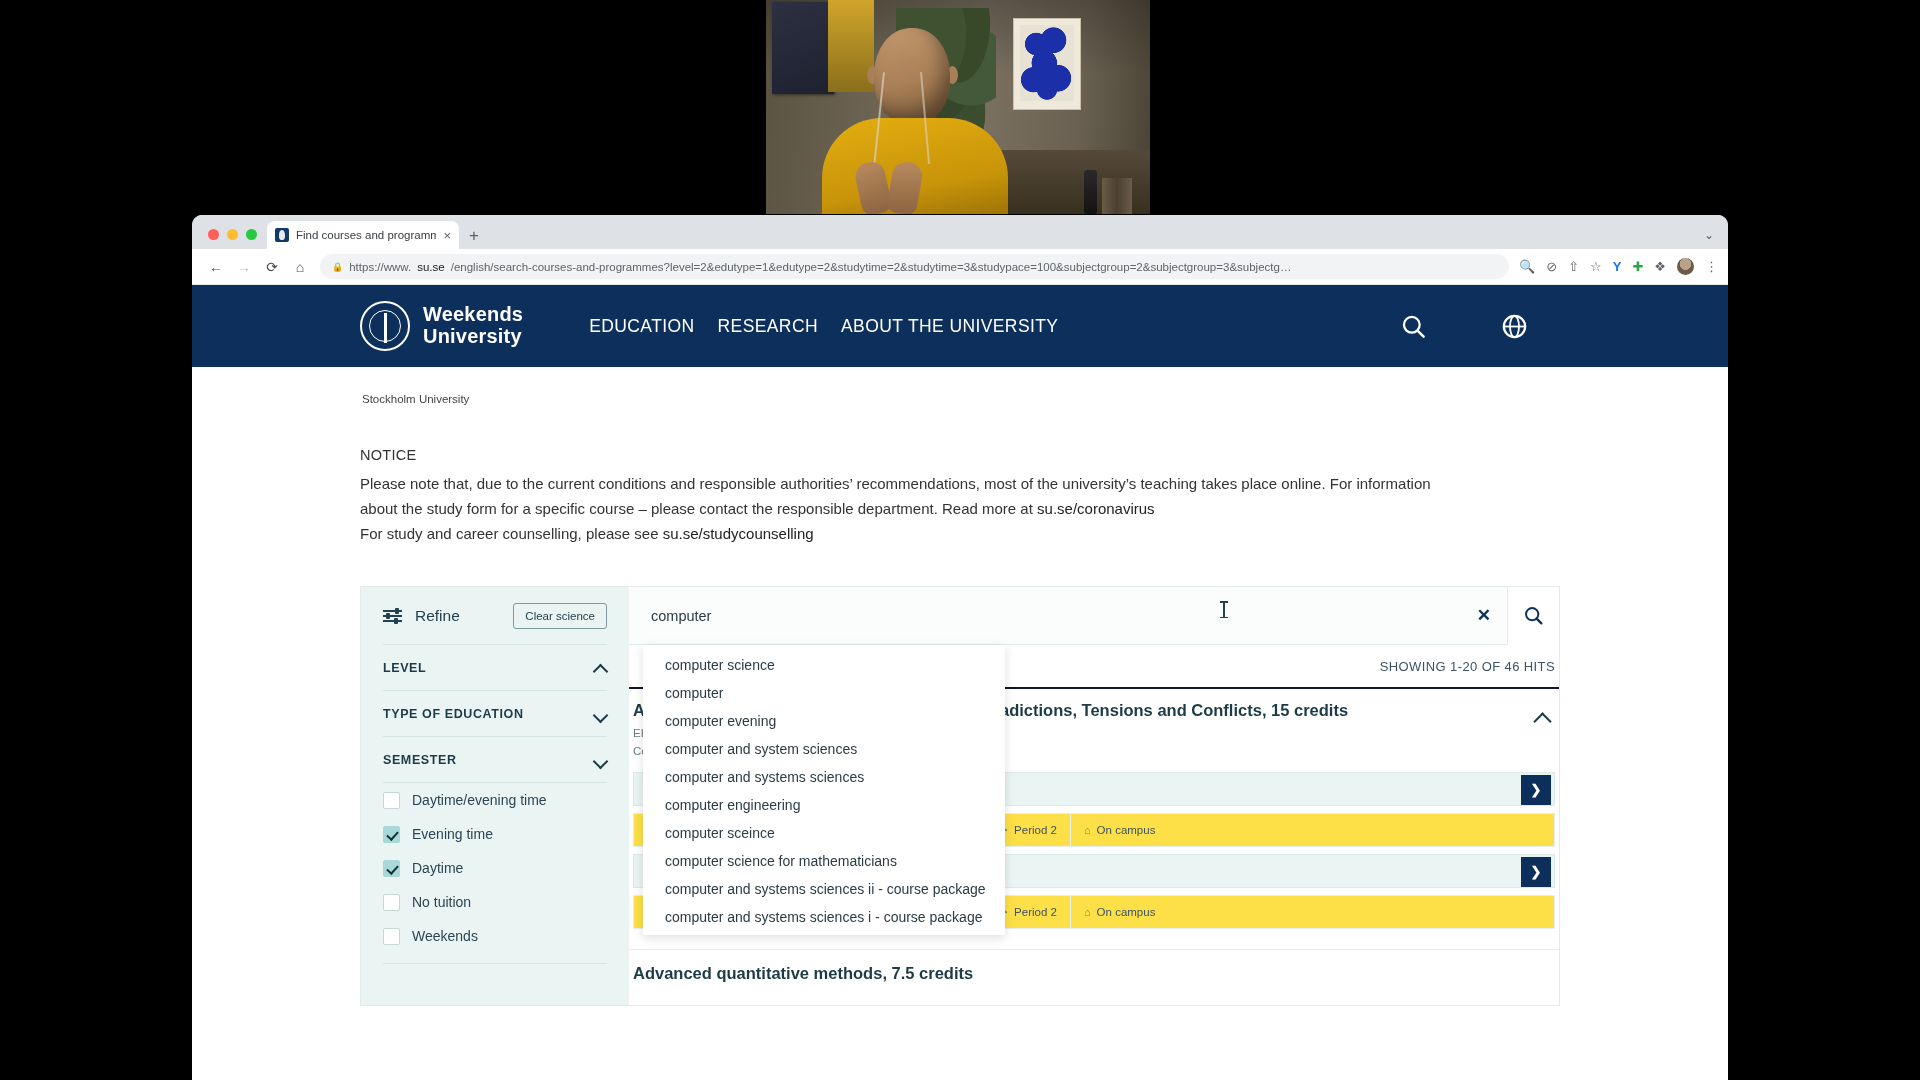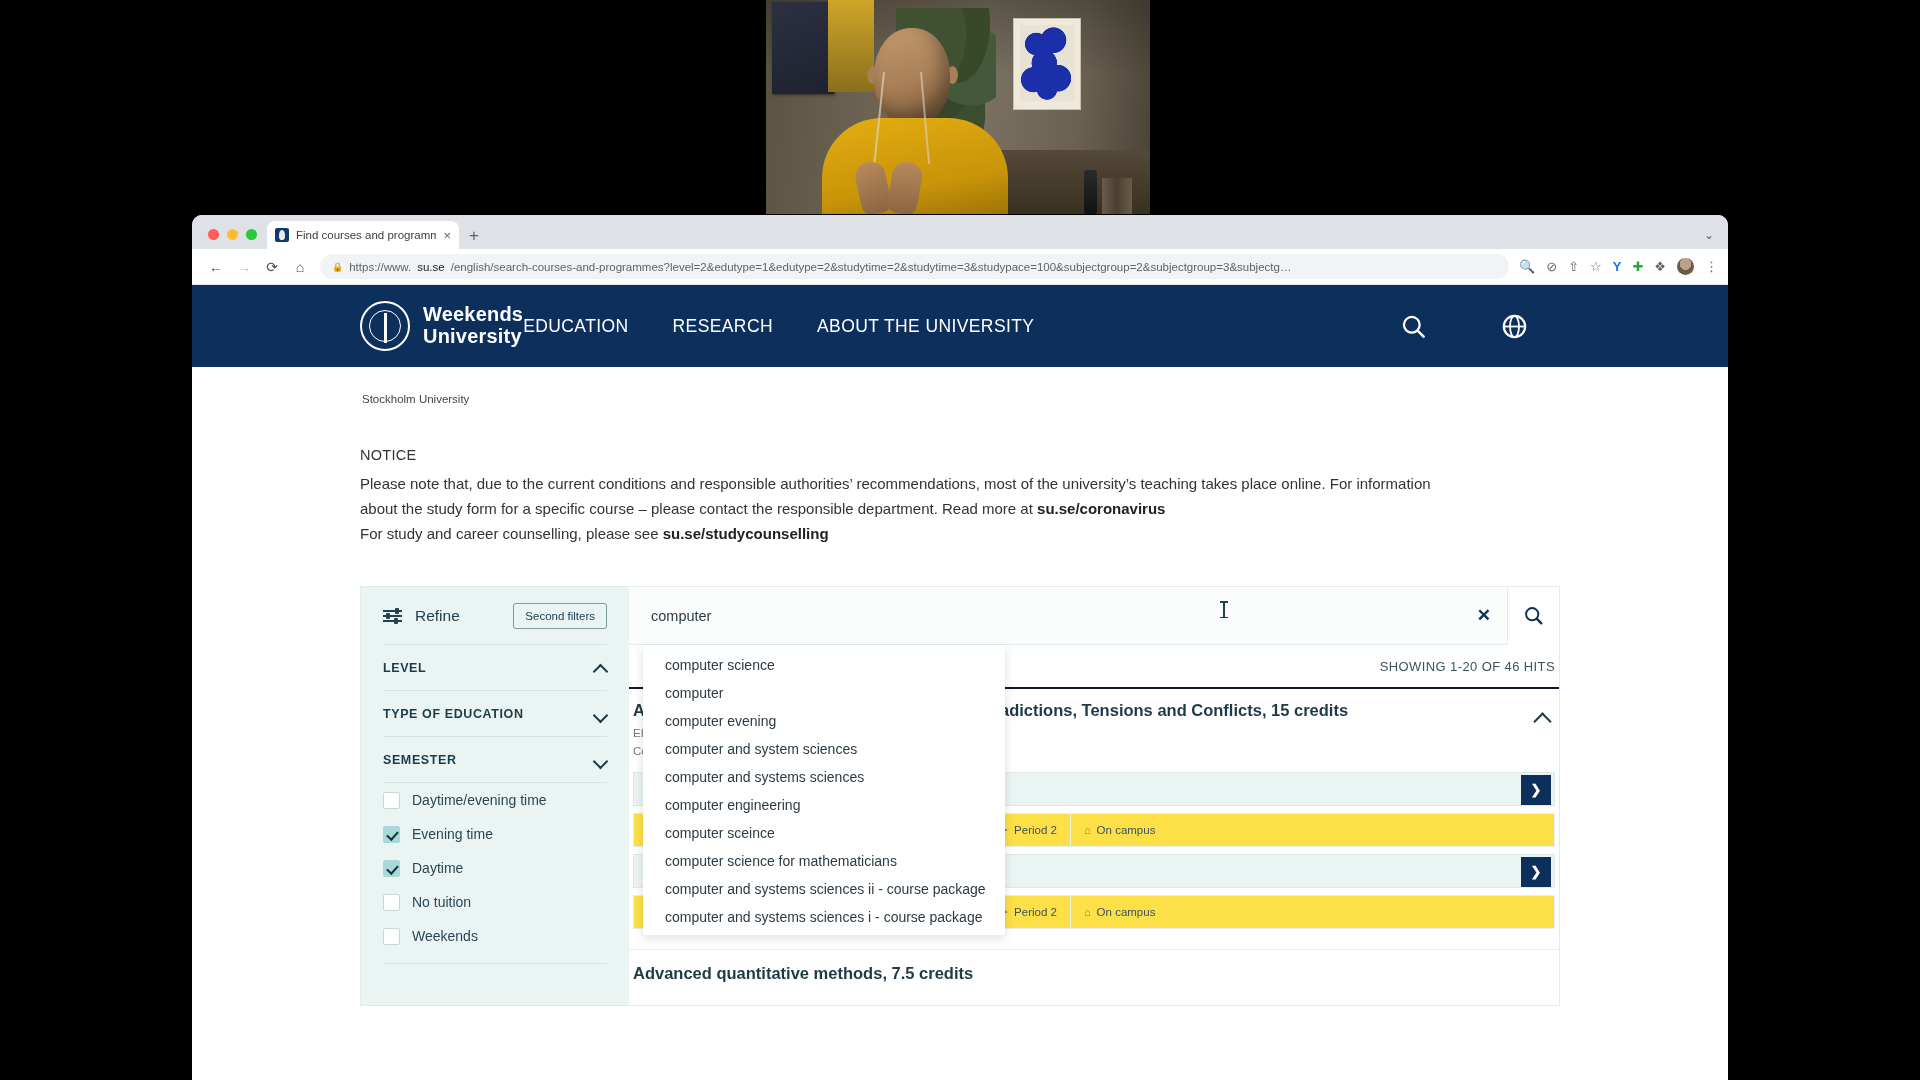--- a/index.html
+++ b/index.html
@@ -207,38 +207,38 @@
   .su-seal::before {
     content: ""; position: absolute; left: 7px; top: 7px; right: 7px; bottom: 7px;
     border: 1.5px solid #fff; border-radius: 50%;
   }
   .su-seal::after {
     content: ""; position: absolute; left: 50%; top: 10px;
     width: 3px; height: 30px; margin-left: -1.5px;
     background: #fff;
   }
   .su-wordmark { color: #fff; font-size: 20px; line-height: 1.08; font-weight: 600; letter-spacing: .2px; }
-  .su-nav { display: flex; gap: 44px; }
+  .su-nav { display: flex; gap: 23px; margin-left: 66px; }
   .su-nav a {
     color: #fff; font-size: 17.5px; letter-spacing: .4px;
     text-decoration: none; cursor: pointer;
   }
   .su-header-icons { margin-left: auto; display: flex; align-items: center; gap: 24px; padding-right: 200px; }
   .hi { cursor: pointer; display: flex; align-items: center; }
   .hamburger { width: 26px; display: flex; flex-direction: column; gap: 5px; }
   .hamburger span { display: block; height: 3px; background: #fff; border-radius: 1px; }
 
   .su-body { background: #fff; height: 100%; padding: 0 168px; position: relative; }
   .breadcrumb { font-size: 11.5px; color: #444; padding: 26px 0 0 2px; }
   .notice-label { font-size: 14.5px; color: #333; margin-top: 42px; letter-spacing: .3px; }
   .notice-p {
     font-size: 15px; color: #333; line-height: 1.65;
     max-width: 1085px; margin-top: 9px;
   }
-  .notice-p b { font-weight: 700; color: #222; }
+  .notice-p b { font-weight: 400; color: #222; }
 
   
   .panel {
     margin-top: 40px;
     display: flex;
     background: #fff;
     border: 1px solid #e2eceb;
     position: relative;
     height: 420px;
   }
@@ -520,21 +520,21 @@
         <div class="facet-top">
           <span class="refine-icon">
               <i></i>
               <i></i>
               <i></i>
               <b></b>
               <b></b>
               <b></b>
             </span>
           <span class="refine-label">Refine</span>
-          <button class="clear-filters">Second filters</button>
+          <button class="clear-filters">Clear science</button>
         </div>
 
         <div class="facet-group">
           <div class="facet-head">
             <span class="facet-title">LEVEL</span>
             <span class="chev up"></span>
           </div>
         </div>
 
         <div class="facet-group">

